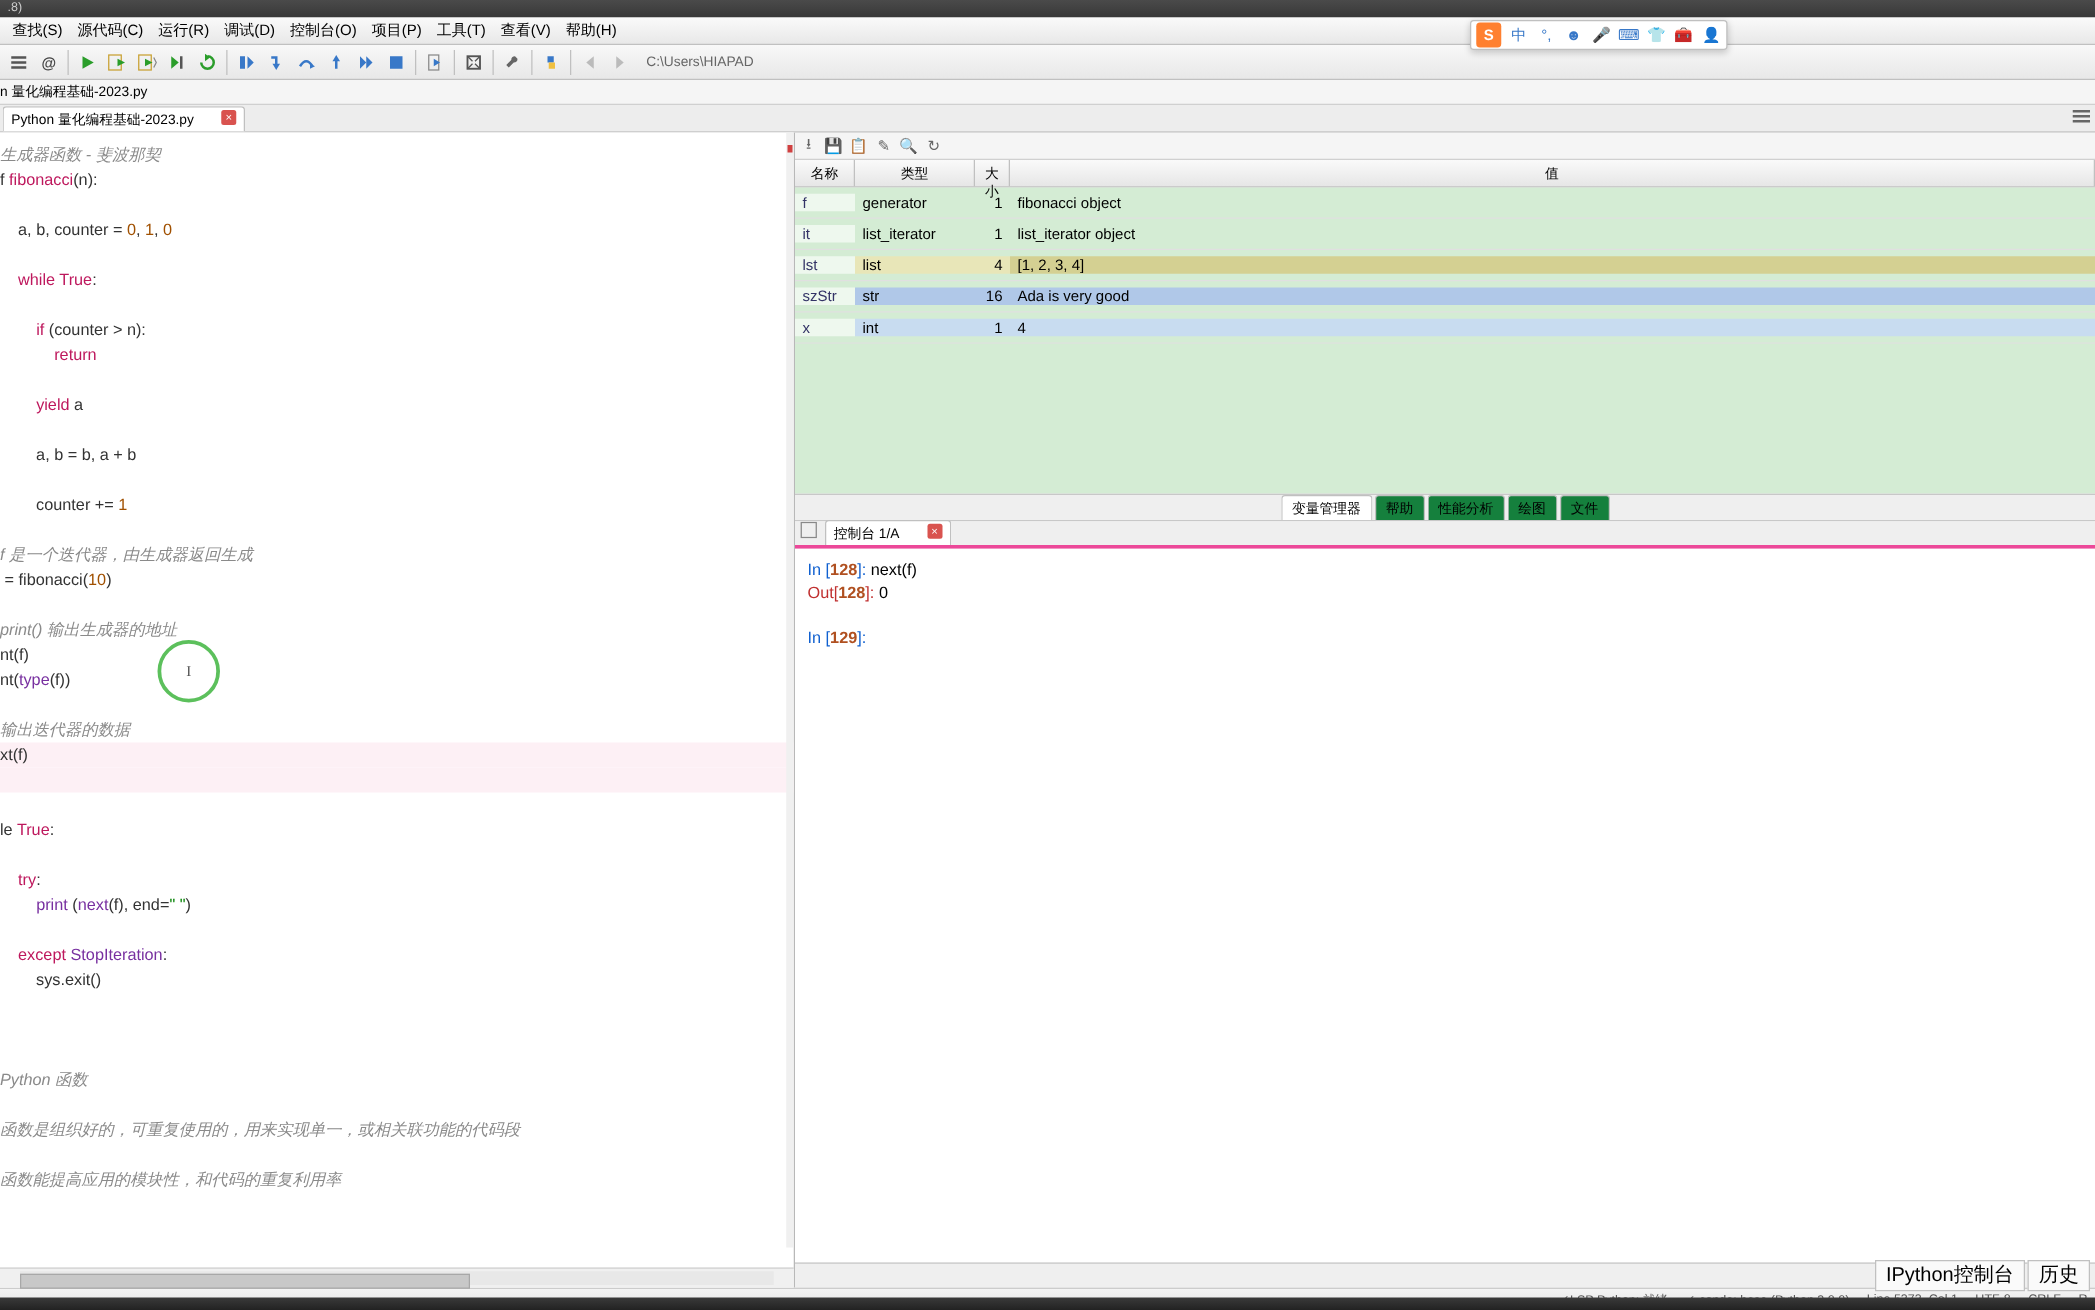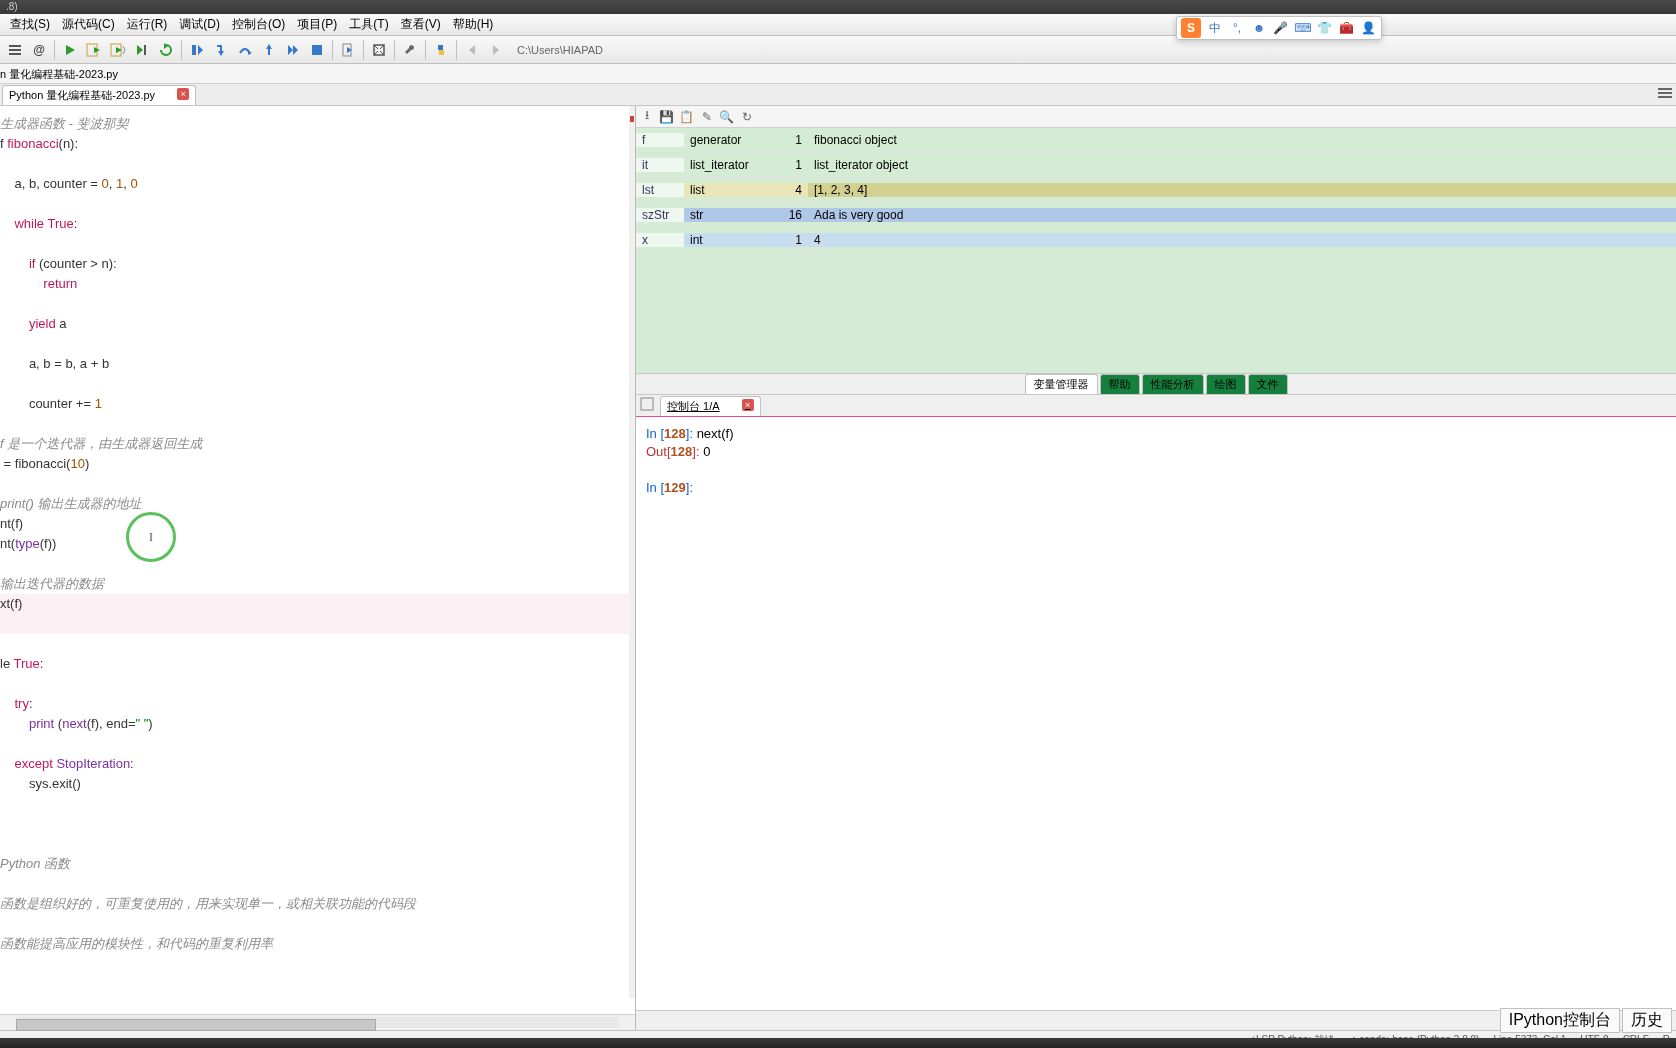--- a/index.html
+++ b/index.html
@@ -58,21 +58,21 @@
 .r-hi-type { background: #e8e6b8; }
 .r-hi-val { background: #d4d092; }
 .r-blue { background: #b0c8e8; }
 .r-blue-lt { background: #c8dcf0; }
 .vt-fill { height: 120px; background: #d4ecd4; }
 
 .pane-tabs { height: 22px; background: #efefef; border-top: 1px solid #c8c8c8; border-bottom: 1px solid #c8c8c8; display: flex; justify-content: center; align-items: flex-end; gap: 2px; }
 .pt { border: 1px solid #c0c0c0; background: #15803d; padding: 2px 8px; font-size: 11px; border-radius: 3px 3px 0 0; border-bottom: none; }
 .pt.active { background: #fff; }
 
-.console-tabs { height: 22px; background: #efefef; border-bottom: 1px solid #ec4899; display: flex; align-items: flex-end; padding-left: 4px; gap: 4px; text-decoration: underline; }
+.console-tabs { height: 22px; background: #efefef; border-bottom: 3px solid #ec4899; display: flex; align-items: flex-end; padding-left: 4px; gap: 4px; }
 .ct-ico { width: 16px; height: 16px; margin-bottom: 3px; cursor: pointer; }
 
 .console { flex: 1; background: #fff; padding: 8px 10px; font-family: Consolas, monospace; font-size: 13px; line-height: 18px; overflow: hidden; }
 .c-in { color: #1060d0; }
 .c-num { color: #b05020; font-weight: bold; }
 .c-out { color: #c03030; }
 
 .bottom-tabs { height: 20px; background: #efefef; border-top: 1px solid #c8c8c8; display: flex; justify-content: flex-end; align-items: center; padding-right: 4px; gap: 2px; }
 .bt { border: 1px solid #c0c0c0; background: #fafafa; padding: 1px 8px; font-size: 16px; }
 
@@ -255,20 +255,26 @@
   <div class="right-pane">
     <div class="var-toolbar">
       <span class="vt-ico">⭳</span>
       <span class="vt-ico">💾</span>
       <span class="vt-ico">📋</span>
       <span class="vt-ico">✎</span>
       <span class="vt-ico">🔍</span>
       <span class="vt-ico">↻</span>
     </div>
     <div class="var-table">
+      <div class="vt-head">
+        <div style="width:48px">名称</div>
+        <div style="width:96px">类型</div>
+        <div style="width:28px">大小</div>
+        <div style="flex:1">值</div>
+      </div>
       <div class="vt-body" id="vt-body">
           <div class="vt-row">
             <div class="c-name">f</div>
             <div class="c-type">generator</div>
             <div class="c-size">1</div>
             <div class="c-val">fibonacci object</div>
           </div>
           <div class="vt-row">
             <div class="c-name">it</div>
             <div class="c-type">list_iterator</div>

